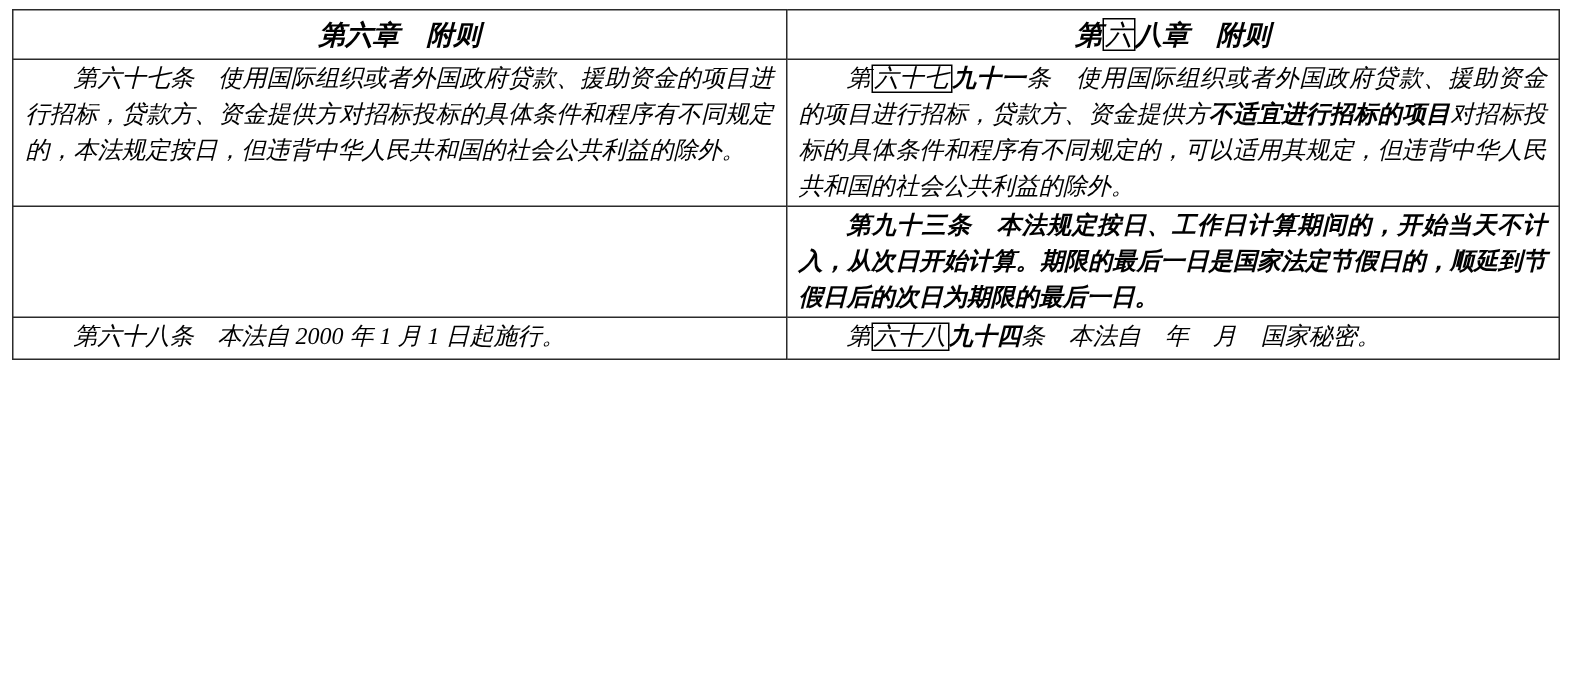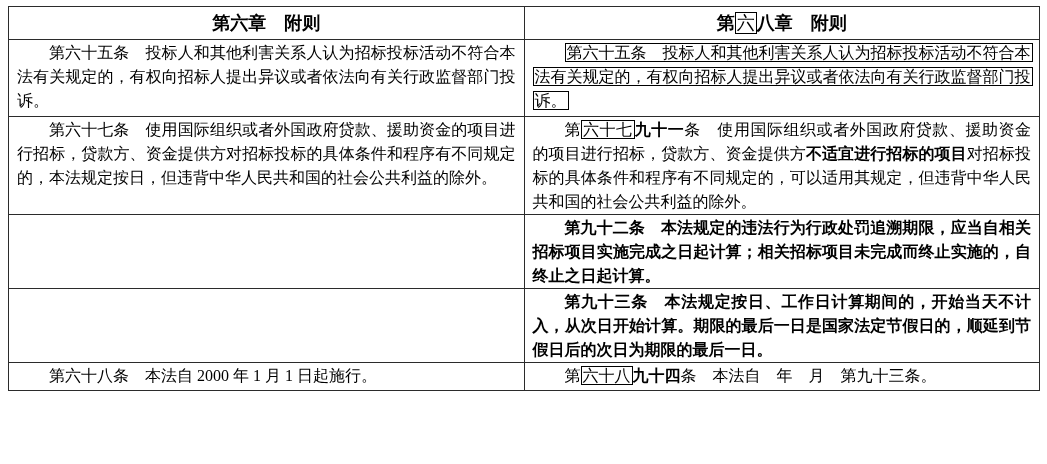--- a/index.html
+++ b/index.html
@@ -19,20 +19,21 @@
     border-collapse: collapse;
     table-layout: fixed;
   }
   .doc-table th, .doc-table td {
     border: 1px solid #2b2b2b;
     vertical-align: top;
     padding: 1px 8px 0 8px;
     font-size: 16px;
     line-height: 24px;
     overflow: hidden;
+    font-style: italic;
   }
   .doc-table th {
     height: 33px;
     vertical-align: middle;
     text-align: center;
     font-weight: bold;
     font-size: 18px;
     padding: 0;
   }
   .rh-1 td { height: 77px; }
@@ -66,55 +67,41 @@
   <tbody>
       <tr>
     <th>
       <span>第六章　附则</span>
     </th>
     <th>
       <span>第</span><span class="del" style="font-weight:normal;">六</span><span>八章　附则</span>
     </th>
   </tr>
 
-  <tr class="rh-1">
-    <td>
-      <p class="para">第六十五条　投标人和其他利害关系人认为招标投标活动不符合本法有关规定的，有权向招标人提出异议或者依法向有关行政监督部门投诉。</p>
-    </td>
-    <td>
-      <p class="para"><span class="del">第六十五条　投标人和其他利害关系人认为招标投标活动不符合本法有关规定的，有权向招标人提出异议或者依法向有关行政监督部门投诉。</span></p>
-    </td>
-  </tr>
 
 
   <tr class="rh-3">
     <td>
       <p class="para">第六十七条　使用国际组织或者外国政府贷款、援助资金的项目进行招标，贷款方、资金提供方对招标投标的具体条件和程序有不同规定的，本法规定按日，但违背中华人民共和国的社会公共利益的除外。</p>
     </td>
     <td>
       <p class="para"><span>第</span><span class="del">六十七</span><span class="ins">九十一</span><span>条　使用国际组织或者外国政府贷款、援助资金的项目进行招标，贷款方、资金提供方</span><span class="ins">不适宜进行招标的项目</span><span>对招标投标的具体条件和程序有不同规定的，可以适用其规定，但违背中华人民共和国的社会公共利益的除外。</span></p>
     </td>
   </tr>
 
-  <tr class="rh-4">
-    <td></td>
-    <td>
-      <p class="para"><span class="ins">第九十二条　本法规定的违法行为行政处罚追溯期限，应当自相关招标项目实施完成之日起计算；相关招标项目未完成而终止实施的，自终止之日起计算。</span></p>
-    </td>
-  </tr>
 
   <tr class="rh-5">
     <td></td>
     <td>
       <p class="para"><span class="ins">第九十三条　本法规定按日、工作日计算期间的，开始当天不计入，从次日开始计算。期限的最后一日是国家法定节假日的，顺延到节假日后的次日为期限的最后一日。</span></p>
     </td>
   </tr>
 
   <tr class="rh-6">
     <td>
       <p class="para">第六十八条　本法自 2000 年 1 月 1 日起施行。</p>
     </td>
     <td>
-      <p class="para"><span>第</span><span class="del">六十八</span><span class="ins">九十四</span><span>条　本法自　年　月　第九十三条。</span></p>
+      <p class="para"><span>第</span><span class="del">六十八</span><span class="ins">九十四</span><span>条　本法自　年　月　国家秘密。</span></p>
     </td>
   </tr>
 </tbody>
   </table>
 
 </body></html>

